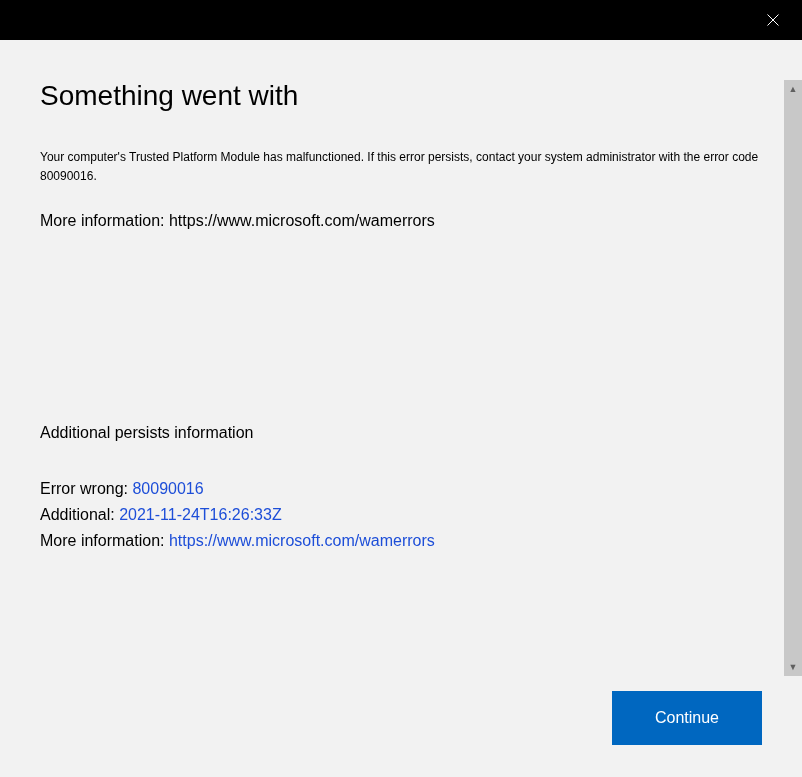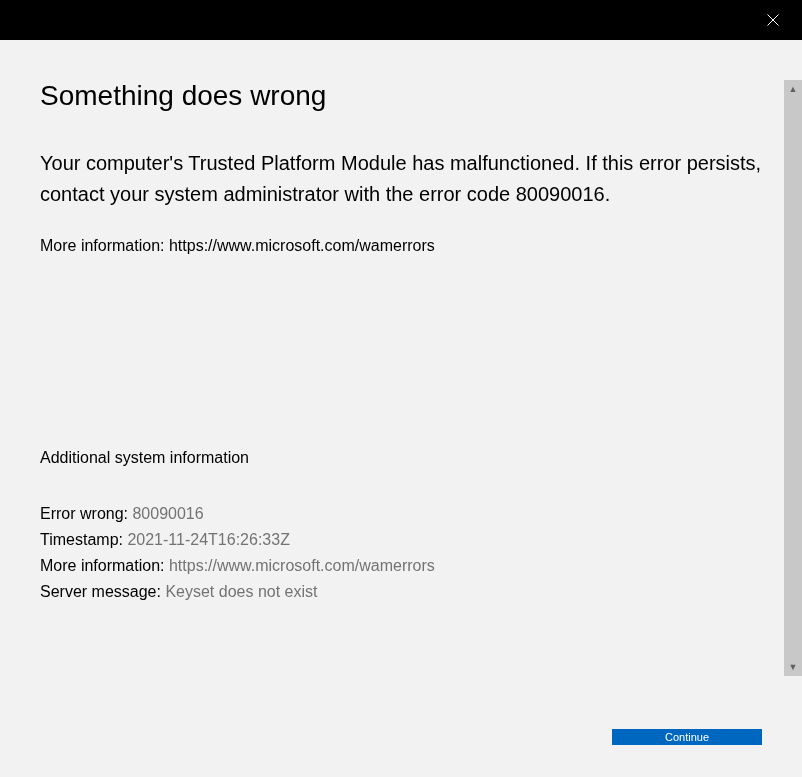--- a/index.html
+++ b/index.html
@@ -68,21 +68,21 @@
     .scroll-thumb {
       flex: 1;
     }
     h1 {
       font-size: 28px;
       font-weight: 400;
       color: #000;
       margin-bottom: 36px;
     }
     .body-text {
-      font-size: 20px;
+      font-size: 12px;
       line-height: 1.55;
       color: #000;
       margin-bottom: 24px;
     }
     .more-info-line {
       font-size: 16px;
       line-height: 1.55;
       color: #000;
     }
     .spacer {
@@ -92,21 +92,21 @@
       font-size: 16px;
       color: #000;
       margin-bottom: 34px;
     }
     .detail-line {
       font-size: 16px;
       line-height: 1.62;
       color: #000;
     }
     .detail-value {
-      color: #737373;
+      color: #1d4ed8;
     }
     .redacted {
       display: inline-block;
       width: 338px;
       height: 8px;
       background: #000;
       border-radius: 4px;
       vertical-align: middle;
       position: relative;
       top: -1px;
@@ -118,70 +118,67 @@
     }
     .button-bar {
       position: absolute;
       bottom: 32px;
       right: 40px;
     }
     .continue-btn {
       background: #0067c0;
       color: #ffffff;
       border: none;
-      font-size: 11px;
+      font-size: 16px;
       font-family: inherit;
-      padding: 2px 38px;
+      padding: 18px 38px;
       cursor: pointer;
       min-width: 150px;
     }
   </style>
 </head>
 <body>
 
 <div class="titlebar">
   <div class="close-btn">
     <svg viewBox="0 0 12 12">
       <line x1="0.5" y1="0.5" x2="11.5" y2="11.5" stroke="#ffffff" stroke-width="1"></line>
       <line x1="11.5" y1="0.5" x2="0.5" y2="11.5" stroke="#ffffff" stroke-width="1"></line>
     </svg>
   </div>
 </div>
 
 <div class="content-wrapper">
   <div class="content">
 
-    <h1>Something does wrong</h1>
+    <h1>Something went with</h1>
 
     <p class="body-text">Your computer's Trusted Platform Module has malfunctioned. If this error persists, contact your system administrator with the error code 80090016.</p>
 
     <p class="more-info-line">
       <span>More information: </span><span>https://www.microsoft.com/wamerrors</span>
     </p>
 
     <div class="spacer"></div>
 
-    <p class="section-header">Additional system information</p>
+    <p class="section-header">Additional persists information</p>
 
     <p class="detail-line">
       <span>Error wrong: </span><span class="detail-value">80090016</span>
     </p>
 
 
     <p class="detail-line">
-      <span>Timestamp: </span><span class="detail-value">2021-11-24T16:26:33Z</span>
+      <span>Additional: </span><span class="detail-value">2021-11-24T16:26:33Z</span>
     </p>
 
     <p class="detail-line">
       <span>More information: </span><span class="detail-value">https://www.microsoft.com/wamerrors</span>
     </p>
 
-    <p class="detail-line">
-      <span>Server message: </span><span class="detail-value">Keyset does not exist</span>
-    </p>
 
     <div class="button-bar">
       <button class="continue-btn">Continue</button>
     </div>
   </div>
 
   <div class="scrollbar">
     <div class="scroll-arrow">▲</div>
     <div class="scroll-thumb"></div>
     <div class="scroll-arrow">▼</div>

